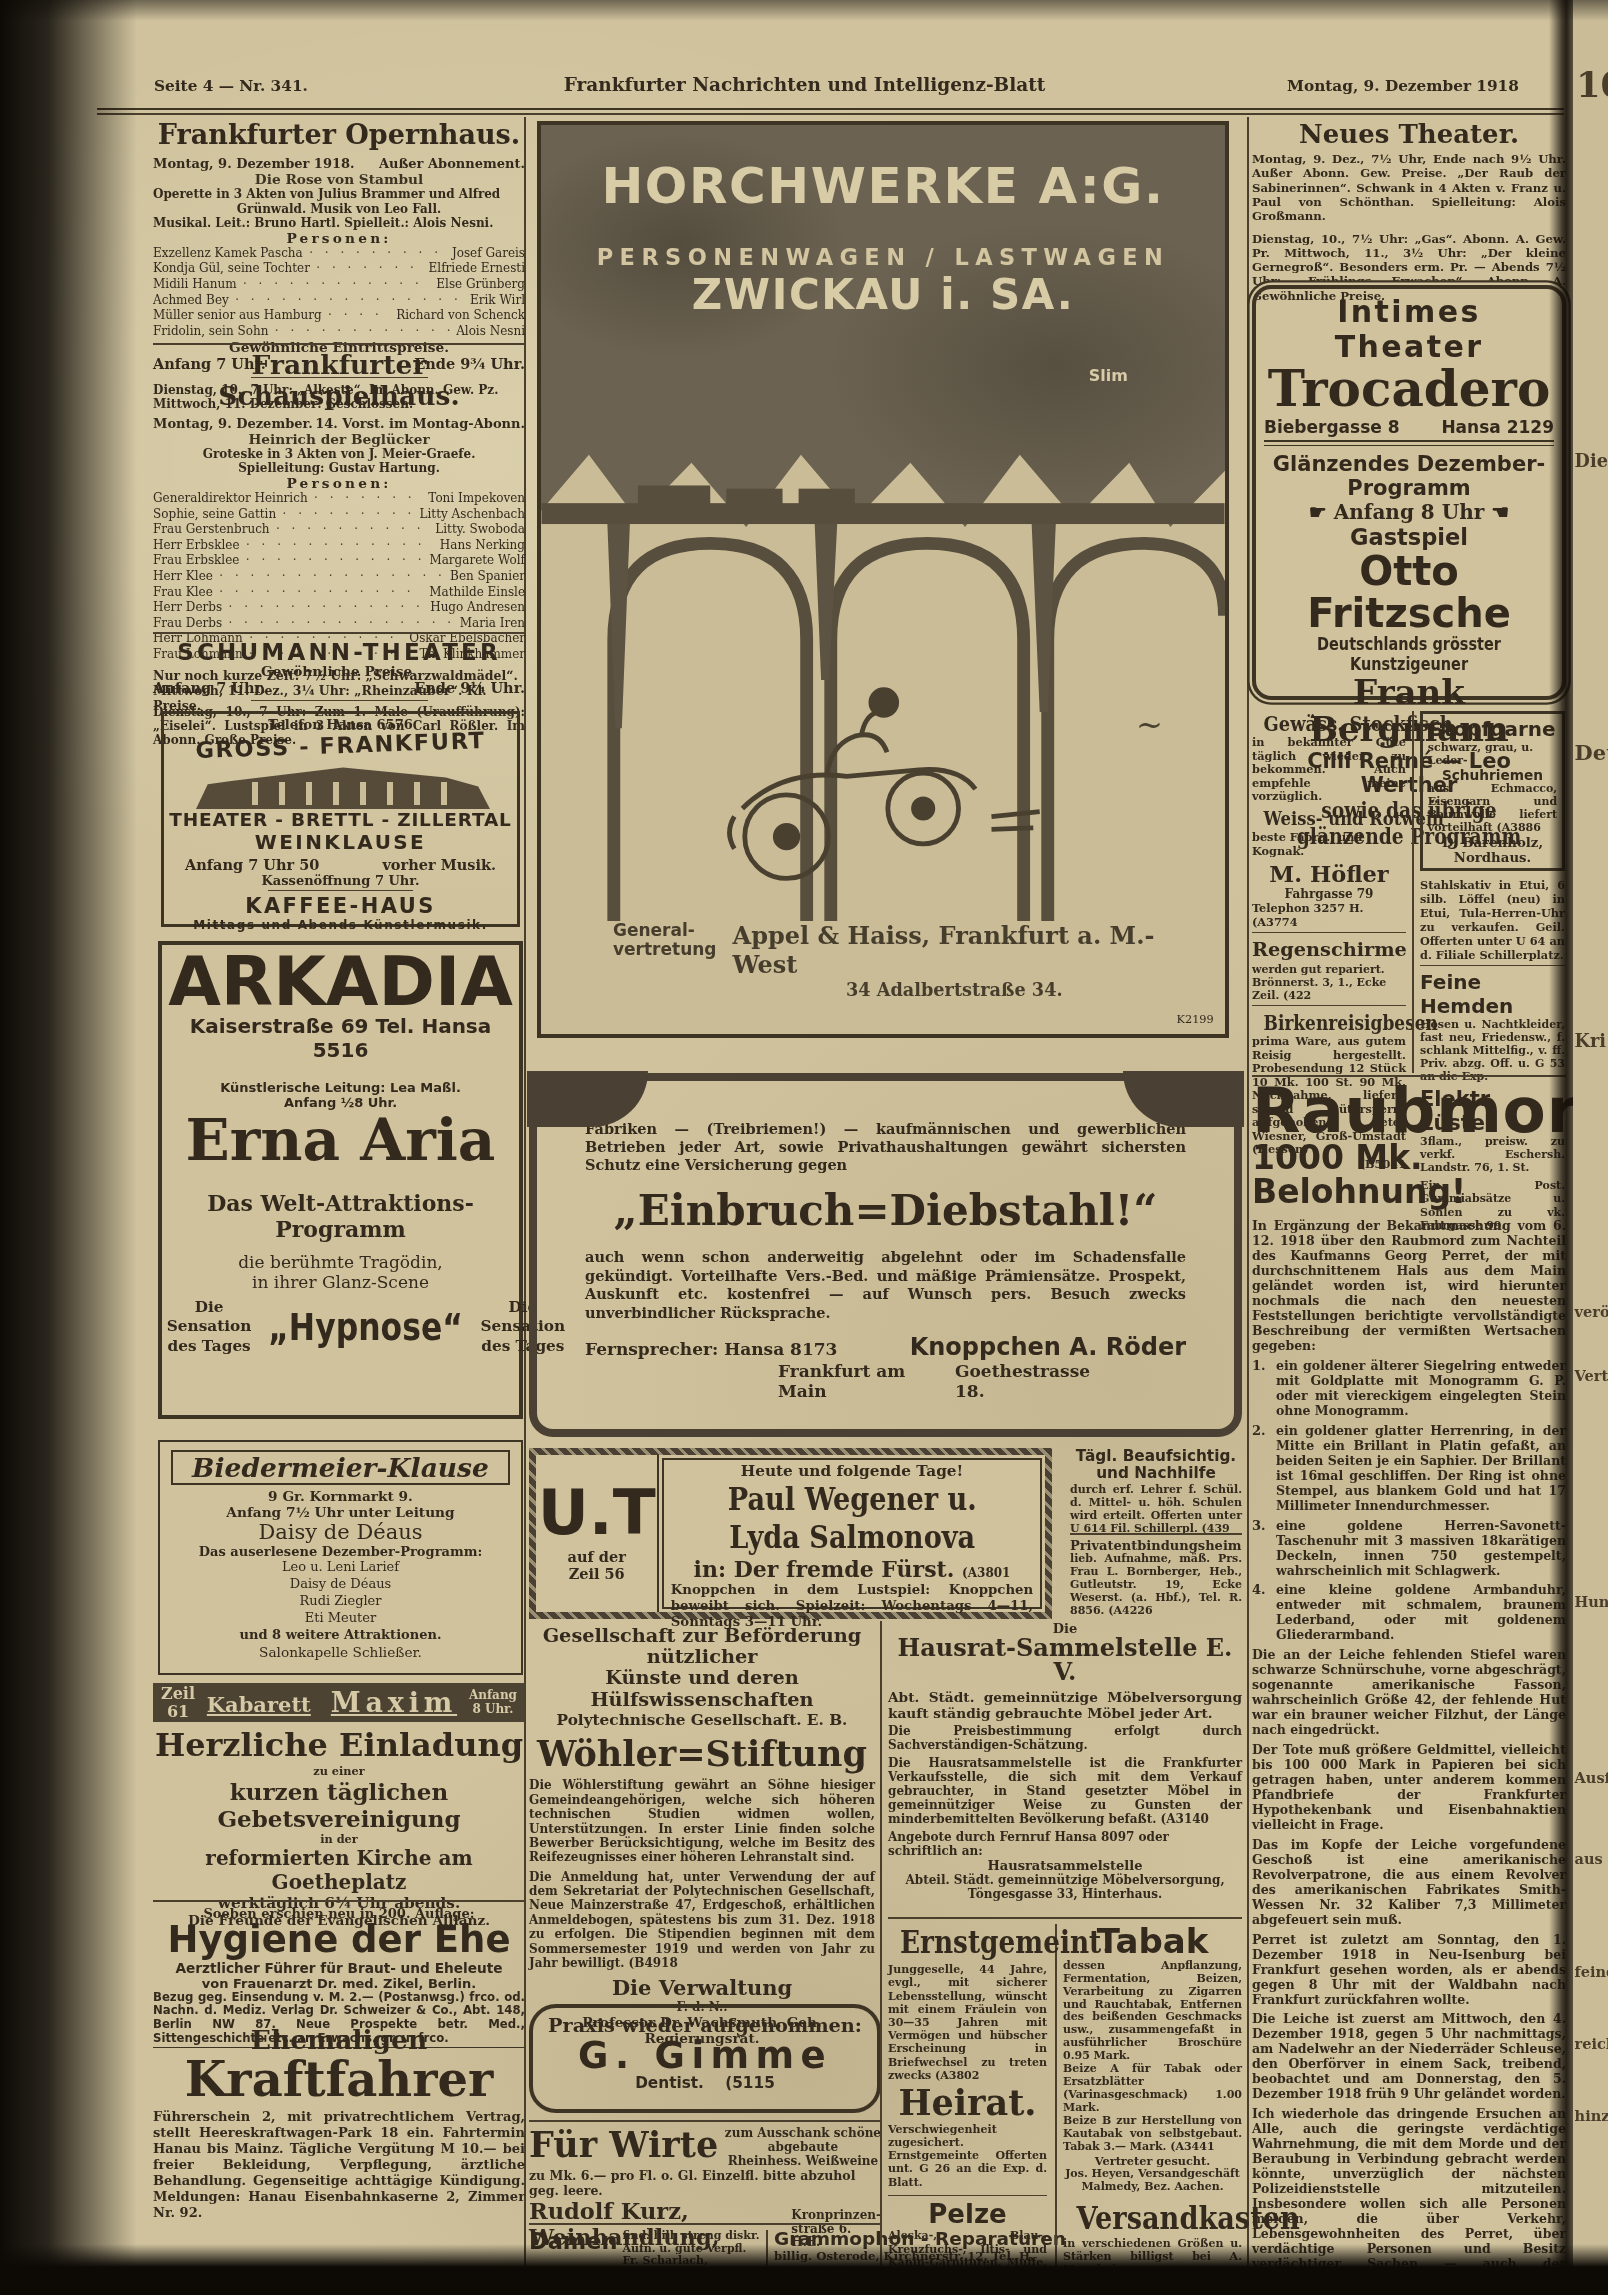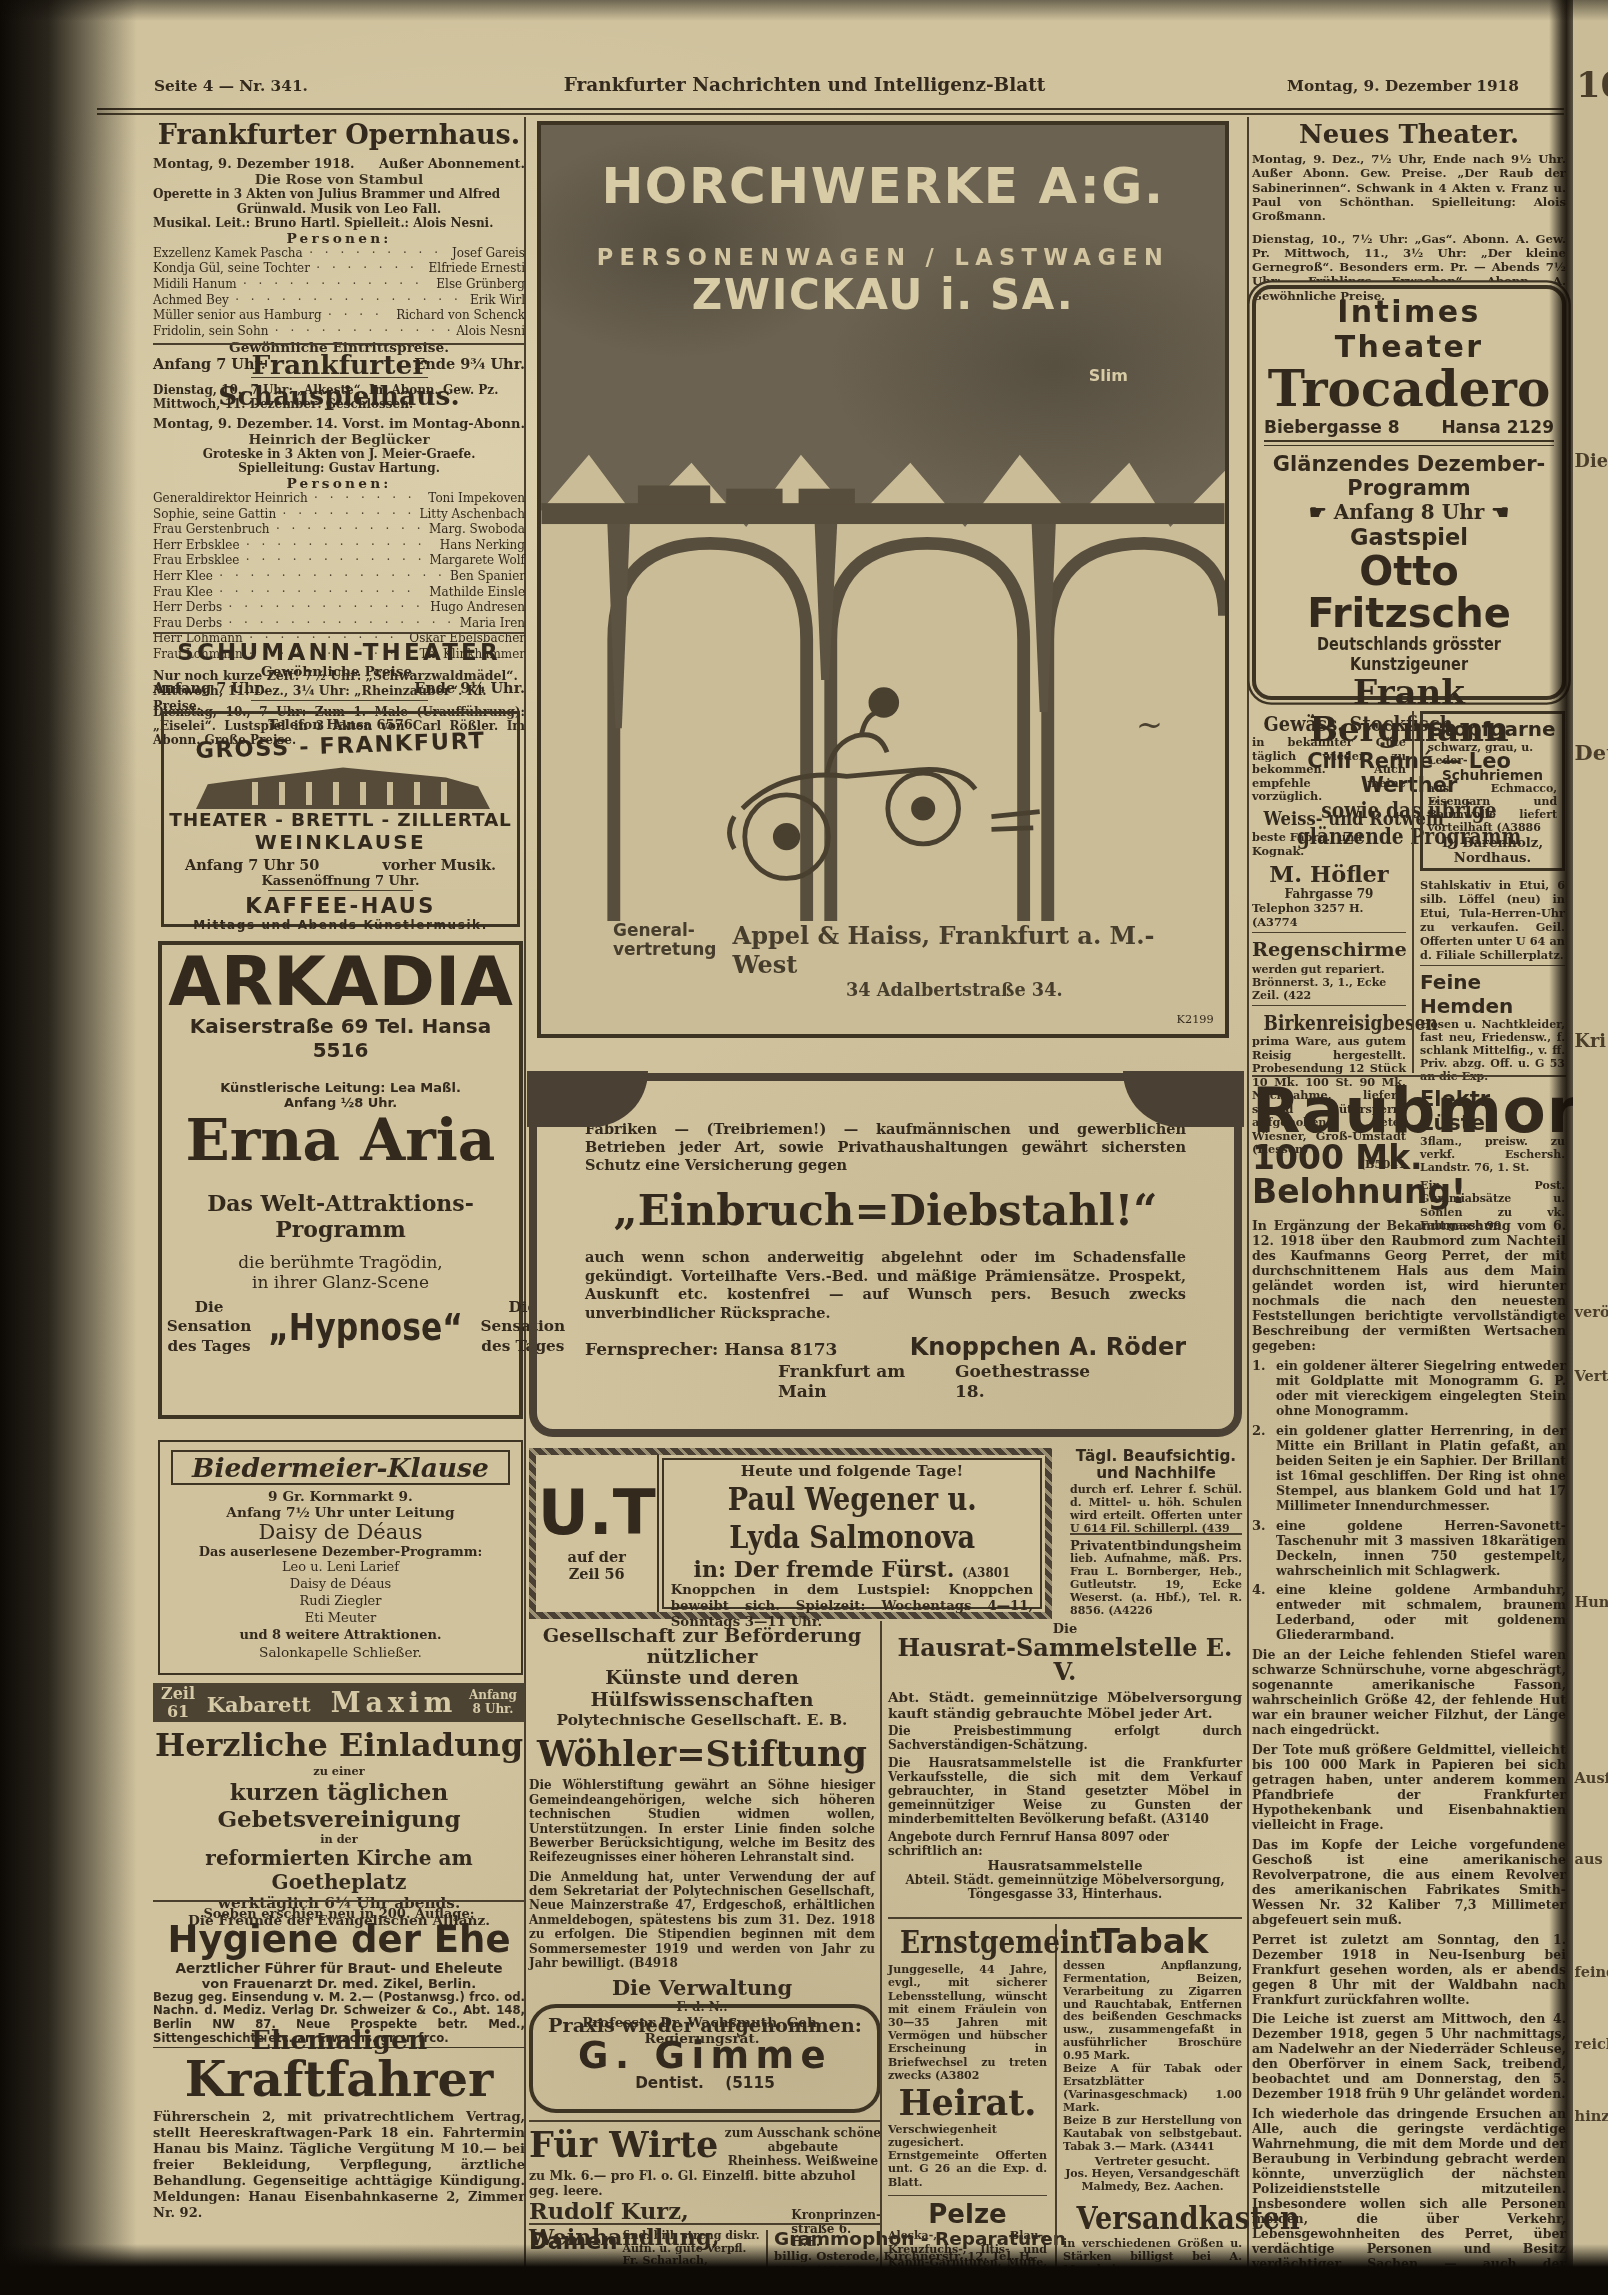--- a/index.html
+++ b/index.html
@@ -115,21 +115,21 @@
         <span class="cast-actor">Toni Impekoven</span>
       </div>
     <div class="cast-row">
         <span class="cast-role">Sophie, seine Gattin</span>
         <span class="cast-dots"></span>
         <span class="cast-actor">Litty Aschenbach</span>
       </div>
     <div class="cast-row">
         <span class="cast-role">Frau Gerstenbruch</span>
         <span class="cast-dots"></span>
-        <span class="cast-actor">Marg. Swoboda</span>
+        <span class="cast-actor">Litty. Swoboda</span>
       </div>
     <div class="cast-row">
         <span class="cast-role">Herr Erbsklee</span>
         <span class="cast-dots"></span>
         <span class="cast-actor">Hans Nerking</span>
       </div>
     <div class="cast-row">
         <span class="cast-role">Frau Erbsklee</span>
         <span class="cast-dots"></span>
         <span class="cast-actor">Margarete Wolf</span>
@@ -234,21 +234,21 @@
     <div class="c" style="font-size:13px;line-height:1.3;">Eti Meuter</div>
     <div class="c b" style="font-size:13px;line-height:1.3;">und 8 weitere Attraktionen.</div>
     <div class="c" style="font-size:13.7px;">Salonkapelle Schließer.</div>
   </div>
 
   <div class="abs darkbar" style="top:1683px;left:153px;width:372px;height:39px;display:flex;align-items:center;justify-content:space-between;padding:0 8px;box-sizing:border-box;">
     <div class="c b" style="font-size:16px;line-height:1.1;">
       <div>Zeil</div>
       <div>61</div>
     </div>
-    <div style="display:flex;align-items:baseline;gap:20px;">
+    <div style="display:flex;align-items:baseline;gap:20px;text-decoration:underline;">
       <span class="b" style="font-size:21px;">Kabarett</span>
       <span class="b" style="font-size:27px;letter-spacing:4.8px;">Maxim</span>
     </div>
     <div class="c b" style="font-size:12px;line-height:1.1;">
       <div>Anfang</div>
       <div>8 Uhr.</div>
     </div>
   </div>
 
   <div class="abs c" style="top:1726px;left:153px;width:372px;">

